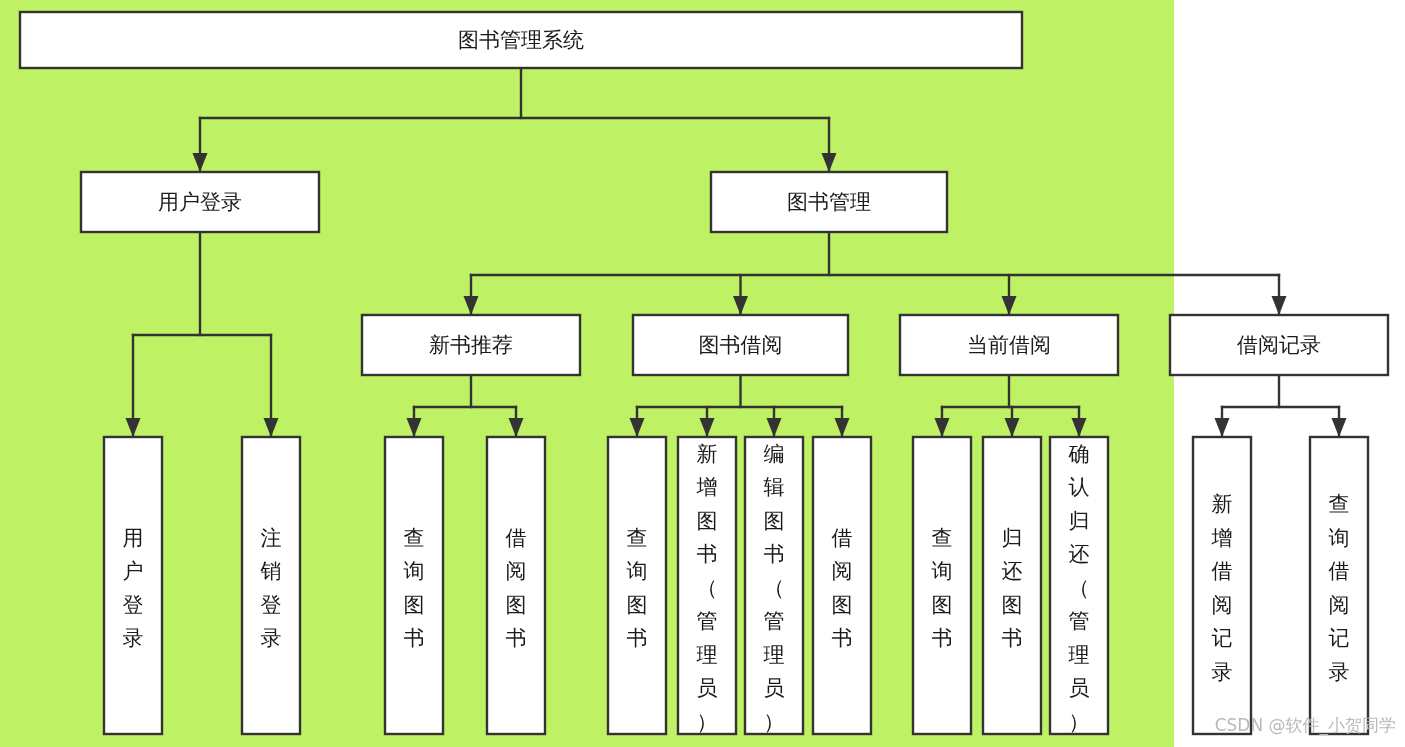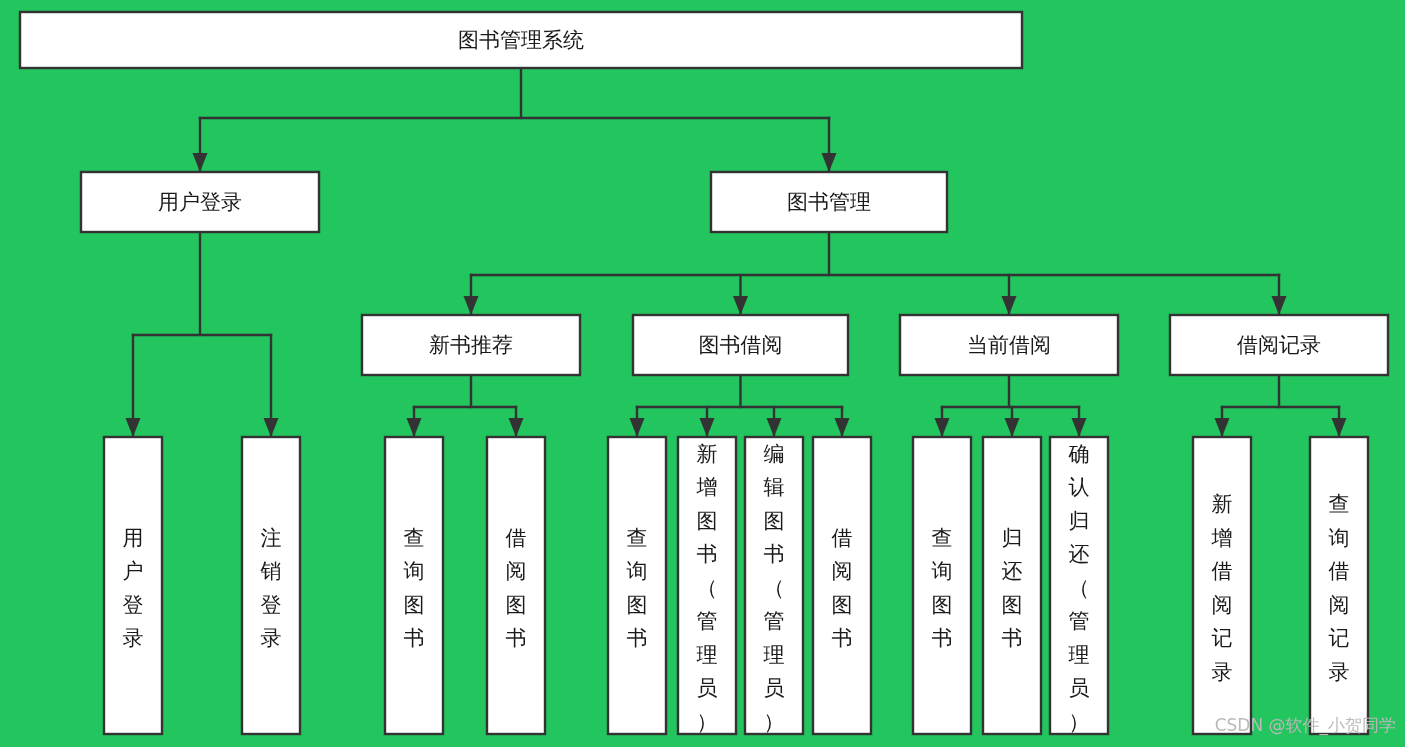--- a/index.html
+++ b/index.html
@@ -9,23 +9,23 @@
     background: #ffffff;
   }
   body {
     width: 1405px;
     height: 747px;
     font-family: "DejaVu Sans", "Liberation Sans", sans-serif;
     overflow: hidden;
   }
   #diagram-root {
     position: relative;
-    width: 1405px;
+    width: 1174px;
     height: 747px;
-    background: #22c55e;
+    background: #bef264;
   }
   svg.diagram-canvas {
     display: block;
     width: 1405px;
     height: 747px;
   }
   .node-box {
     fill: #ffffff;
     stroke: #333333;
     stroke-width: 2.4;

